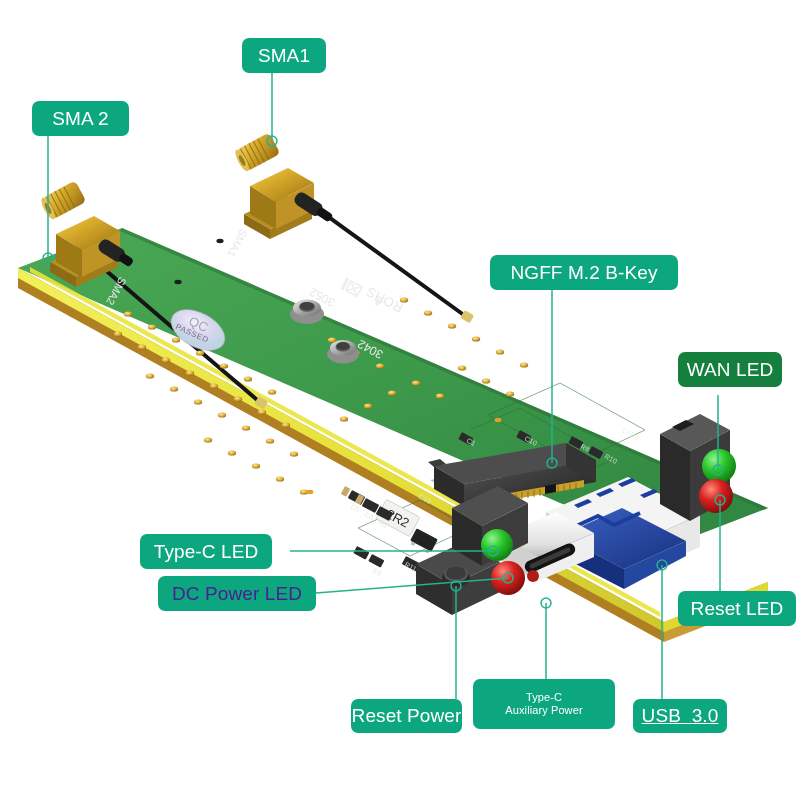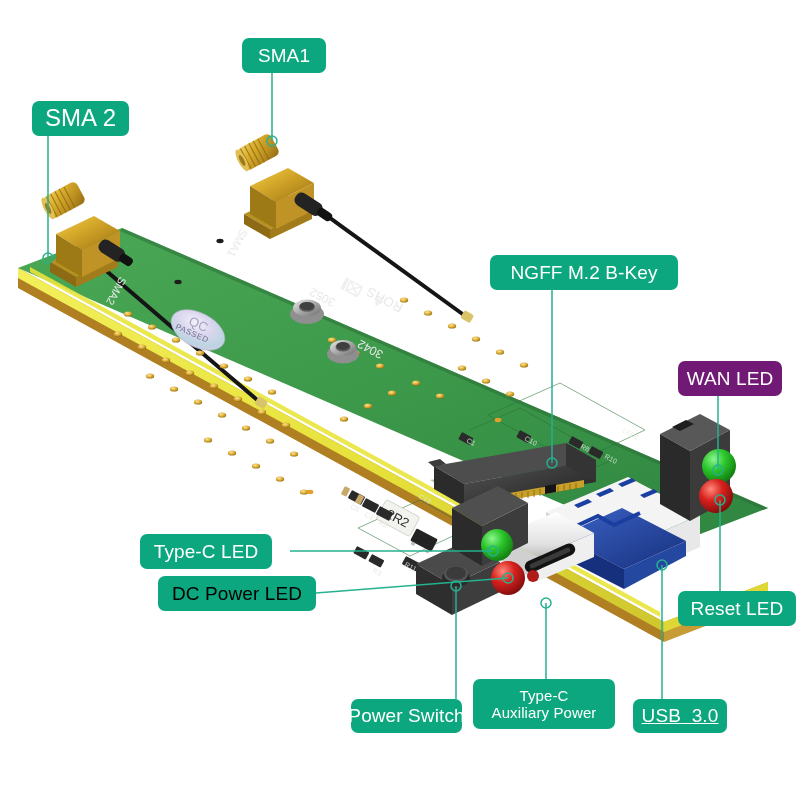--- a/index.html
+++ b/index.html
@@ -479,26 +479,26 @@
         <circle cx="493" cy="551" r="5" fill="none" stroke="#26b18f" stroke-width="1.5"></circle>
         <circle cx="508" cy="578" r="5" fill="none" stroke="#26b18f" stroke-width="1.5"></circle>
         <circle cx="720" cy="500" r="5" fill="none" stroke="#26b18f" stroke-width="1.5"></circle>
         <circle cx="456" cy="586" r="5" fill="none" stroke="#26b18f" stroke-width="1.5"></circle>
         <circle cx="546" cy="603" r="5" fill="none" stroke="#26b18f" stroke-width="1.5"></circle>
         <circle cx="662" cy="565" r="5" fill="none" stroke="#26b18f" stroke-width="1.5"></circle>
       </g>
   </svg>
 
   <div id="callout-layer">
-      <div class="callout" style="left: 32px; top: 101px; width: 97px; height: 35px; background: rgb(13, 167, 127); color: rgb(255, 255, 255); font-size: 24px;">SMA 2</div>
+      <div class="callout" style="left: 32px; top: 101px; width: 97px; height: 35px; background: rgb(13, 167, 127); color: rgb(255, 255, 255); font-size: 19px;">SMA 2</div>
       <div class="callout" style="left: 242px; top: 38px; width: 84px; height: 35px; background: rgb(13, 167, 127); color: rgb(255, 255, 255); font-size: 19px;">SMA1</div>
       <div class="callout" style="left: 490px; top: 255px; width: 188px; height: 35px; background: rgb(13, 167, 127); color: rgb(255, 255, 255); font-size: 19px;">NGFF M.2 B-Key</div>
-      <div class="callout" style="left: 678px; top: 361px; width: 104px; height: 35px; background: #701a75; color: rgb(255, 255, 255); font-size: 19px;">WAN LED</div>
+      <div class="callout" style="left: 678px; top: 352px; width: 104px; height: 35px; background: #15803d; color: rgb(255, 255, 255); font-size: 19px;">WAN LED</div>
       <div class="callout" style="left: 140px; top: 534px; width: 132px; height: 35px; background: rgb(13, 167, 127); color: rgb(255, 255, 255); font-size: 19px;">Type-C LED</div>
-      <div class="callout" style="left: 158px; top: 576px; width: 158px; height: 35px; background: rgb(13, 167, 127); color: #000000; font-size: 19px;">DC Power LED</div>
+      <div class="callout" style="left: 158px; top: 576px; width: 158px; height: 35px; background: rgb(13, 167, 127); color: #4c1d95; font-size: 19px;">DC Power LED</div>
       <div class="callout" style="left: 678px; top: 591px; width: 118px; height: 35px; background: rgb(13, 167, 127); color: rgb(255, 255, 255); font-size: 19px;">Reset LED</div>
-      <div class="callout" style="left: 351px; top: 699px; width: 111px; height: 34px; background: rgb(13, 167, 127); color: rgb(255, 255, 255); font-size: 19px;">Power Switch</div>
-      <div class="callout two-line" style="left: 473px; top: 679px; width: 142px; height: 50px; background: rgb(13, 167, 127); color: rgb(255, 255, 255); font-size: 15px;">Type-C
+      <div class="callout" style="left: 351px; top: 699px; width: 111px; height: 34px; background: rgb(13, 167, 127); color: rgb(255, 255, 255); font-size: 19px;">Reset Power</div>
+      <div class="callout two-line" style="left: 473px; top: 679px; width: 142px; height: 50px; background: rgb(13, 167, 127); color: rgb(255, 255, 255); font-size: 11px;">Type-C
 Auxiliary Power</div>
       <div class="callout" style="left: 633px; top: 699px; width: 94px; height: 34px; background: rgb(13, 167, 127); color: rgb(255, 255, 255); font-size: 19px; text-decoration: underline;">USB  3.0</div>
     </div>
 
 </div>
 
 </body></html>

